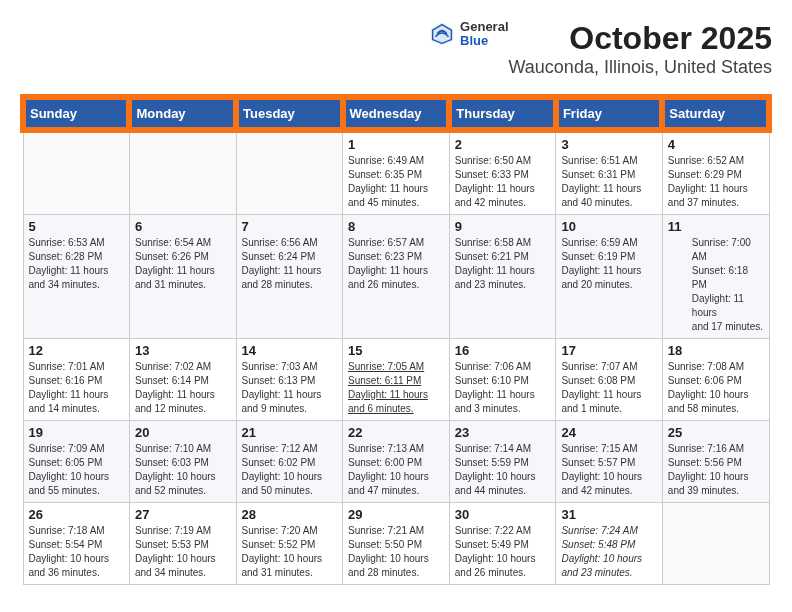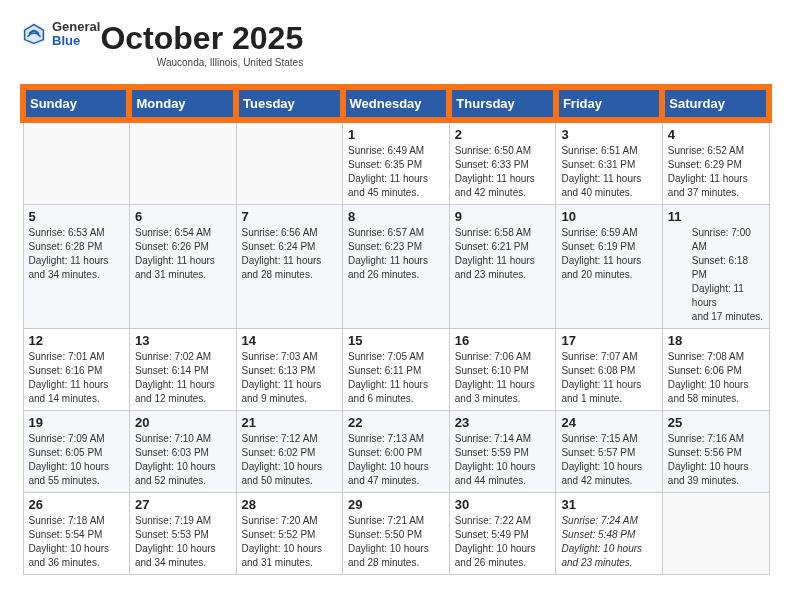--- a/index.html
+++ b/index.html
@@ -5,21 +5,21 @@
     * { box-sizing: border-box; margin: 0; padding: 0; }
     body {
       font-family: Arial, sans-serif;
       background: #fff;
       width: 792px;
       min-height: 612px;
       padding: 20px;
     }
     .header {
       display: flex;
-      justify-content: flex-start;
+      justify-content: flex-end;
       align-items: flex-start;
       margin-bottom: 16px;
     }
     .logo {
       display: flex;
       align-items: center;
       gap: 2px;
     }
     .logo-text {
       display: flex;
@@ -37,21 +37,21 @@
     }
     .title-area {
       text-align: right;
     }
     .month-title {
       font-size: 32px;
       font-weight: bold;
       color: #222;
     }
     .location {
-      font-size: 10px;
+      font-size: 18px;
       color: #444;
     }
     .calendar {
       width: 100%;
       border-collapse: collapse;
       border: 1px solid #ccc;
     }
     .calendar th {
       background: #2a5ca8;
       color: #fff;
@@ -226,21 +226,21 @@
         </td>
         <td>
           <span class="day-number">14</span>
           <div class="day-info" style="white-space: pre-line;">Sunrise: 7:03 AM
 Sunset: 6:13 PM
 Daylight: 11 hours
 and 9 minutes.</div>
         </td>
         <td>
           <span class="day-number">15</span>
-          <div class="day-info" style="white-space: pre-line;">Sunrise: 7:05 AM
+          <div class="day-info" style="white-space: pre-line; text-decoration: underline;">Sunrise: 7:05 AM
 Sunset: 6:11 PM
 Daylight: 11 hours
 and 6 minutes.</div>
         </td>
         <td>
           <span class="day-number">16</span>
           <div class="day-info" style="white-space: pre-line;">Sunrise: 7:06 AM
 Sunset: 6:10 PM
 Daylight: 11 hours
 and 3 minutes.</div>

